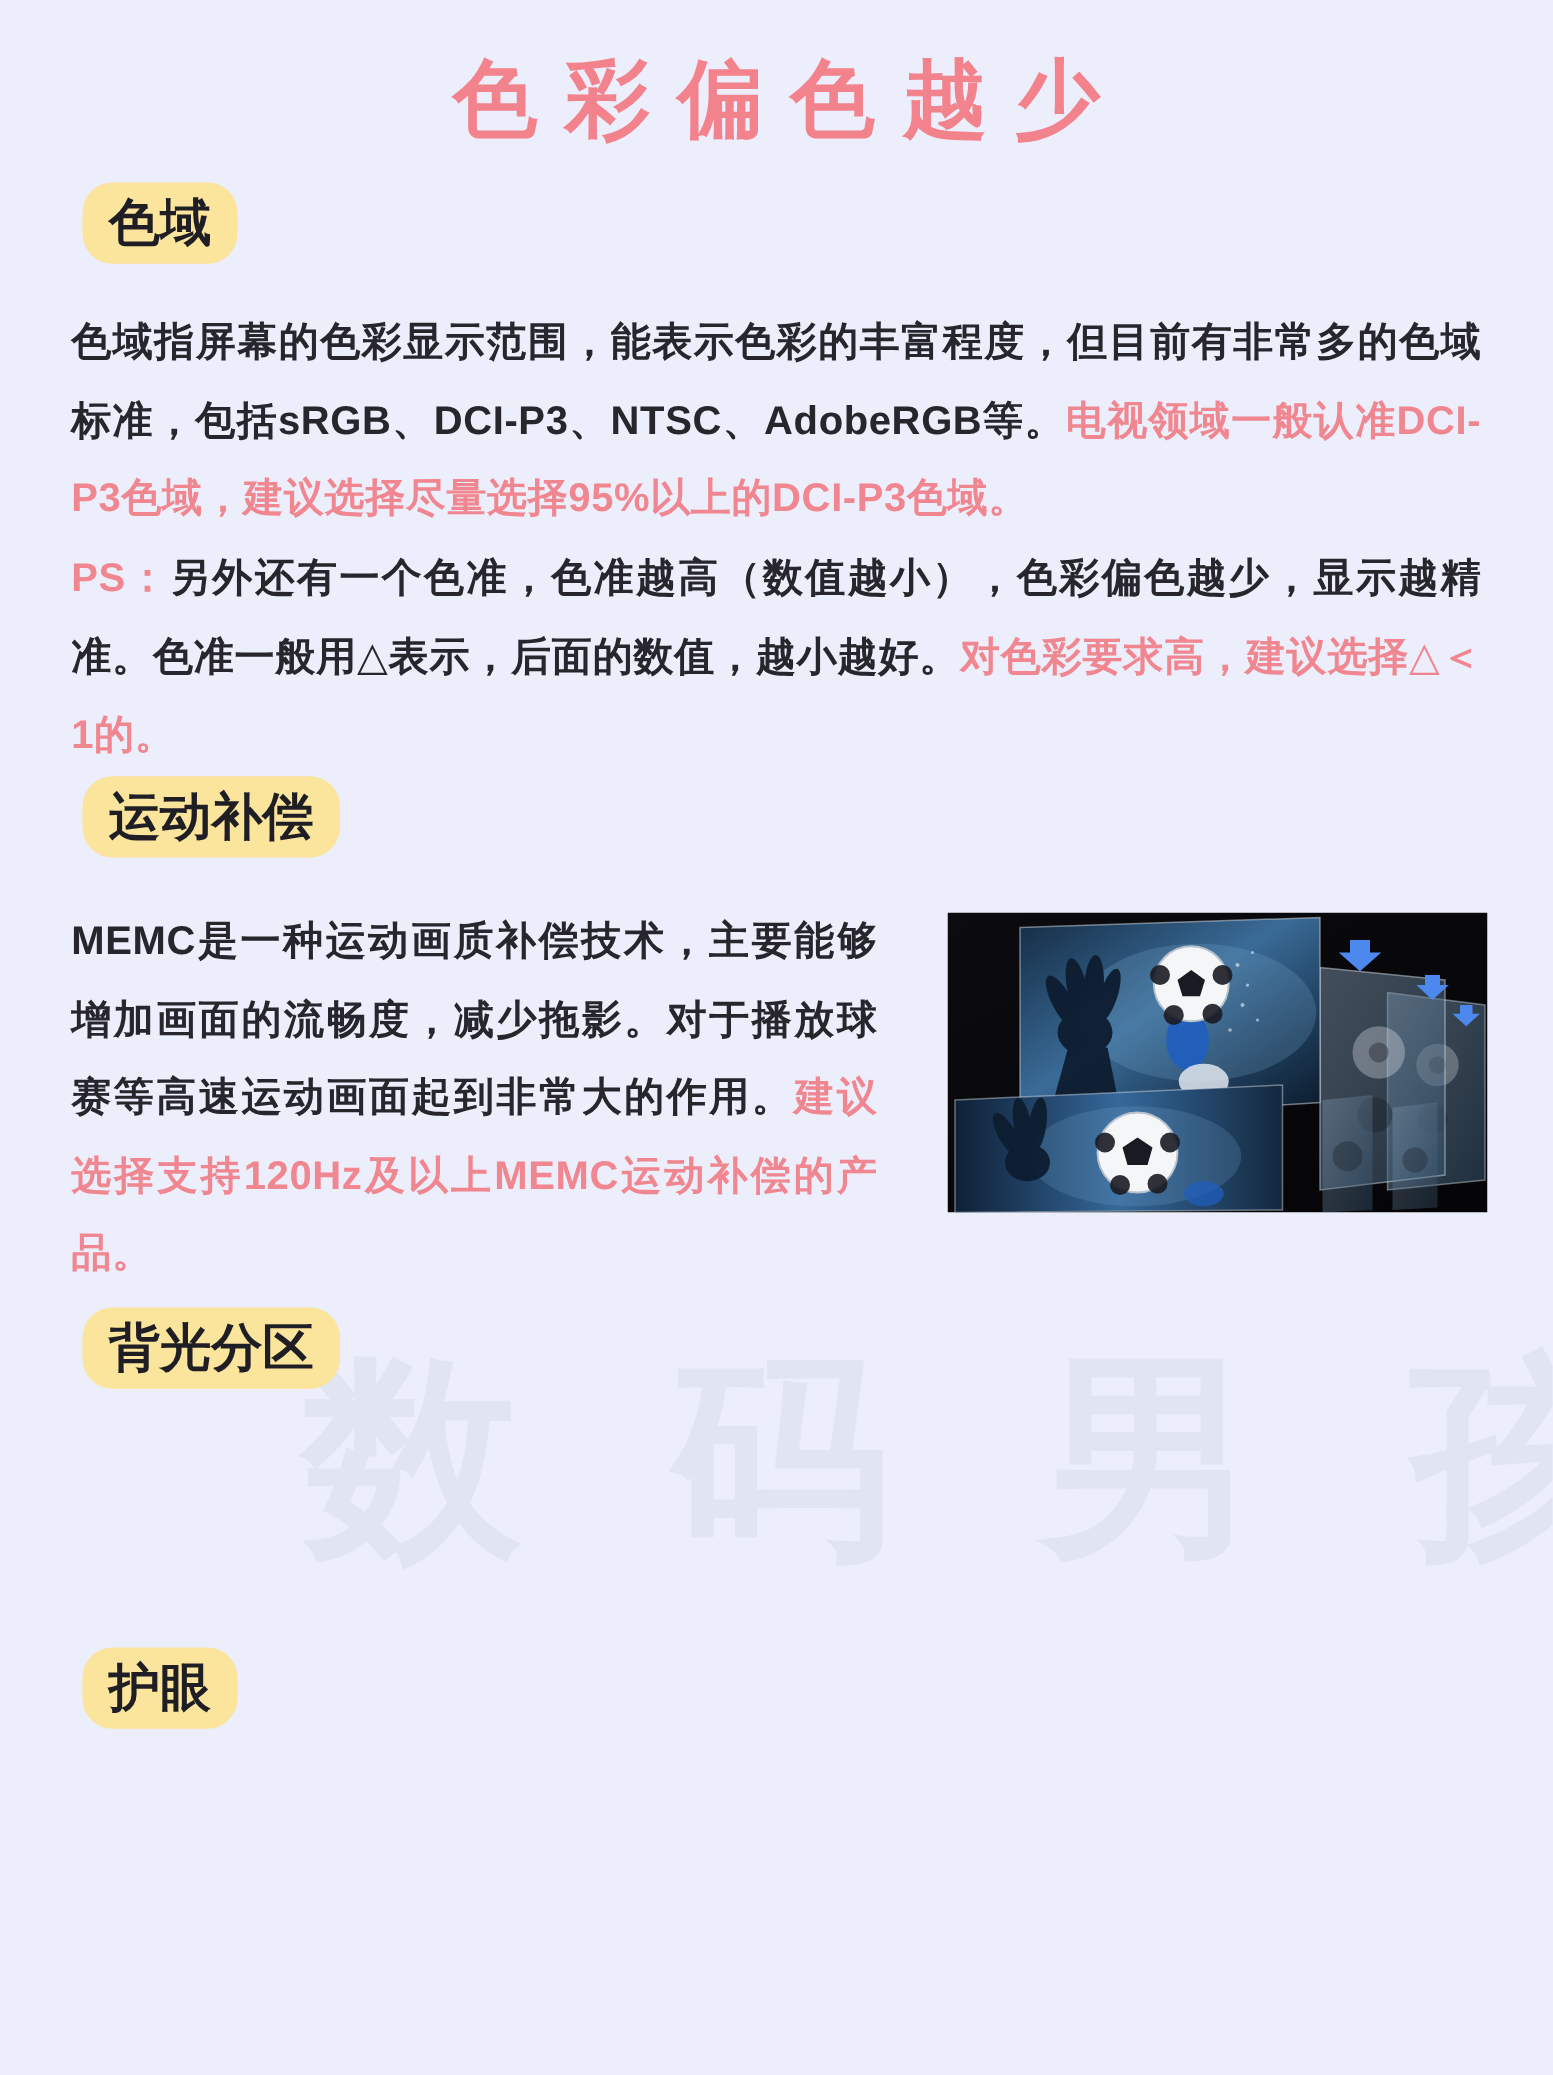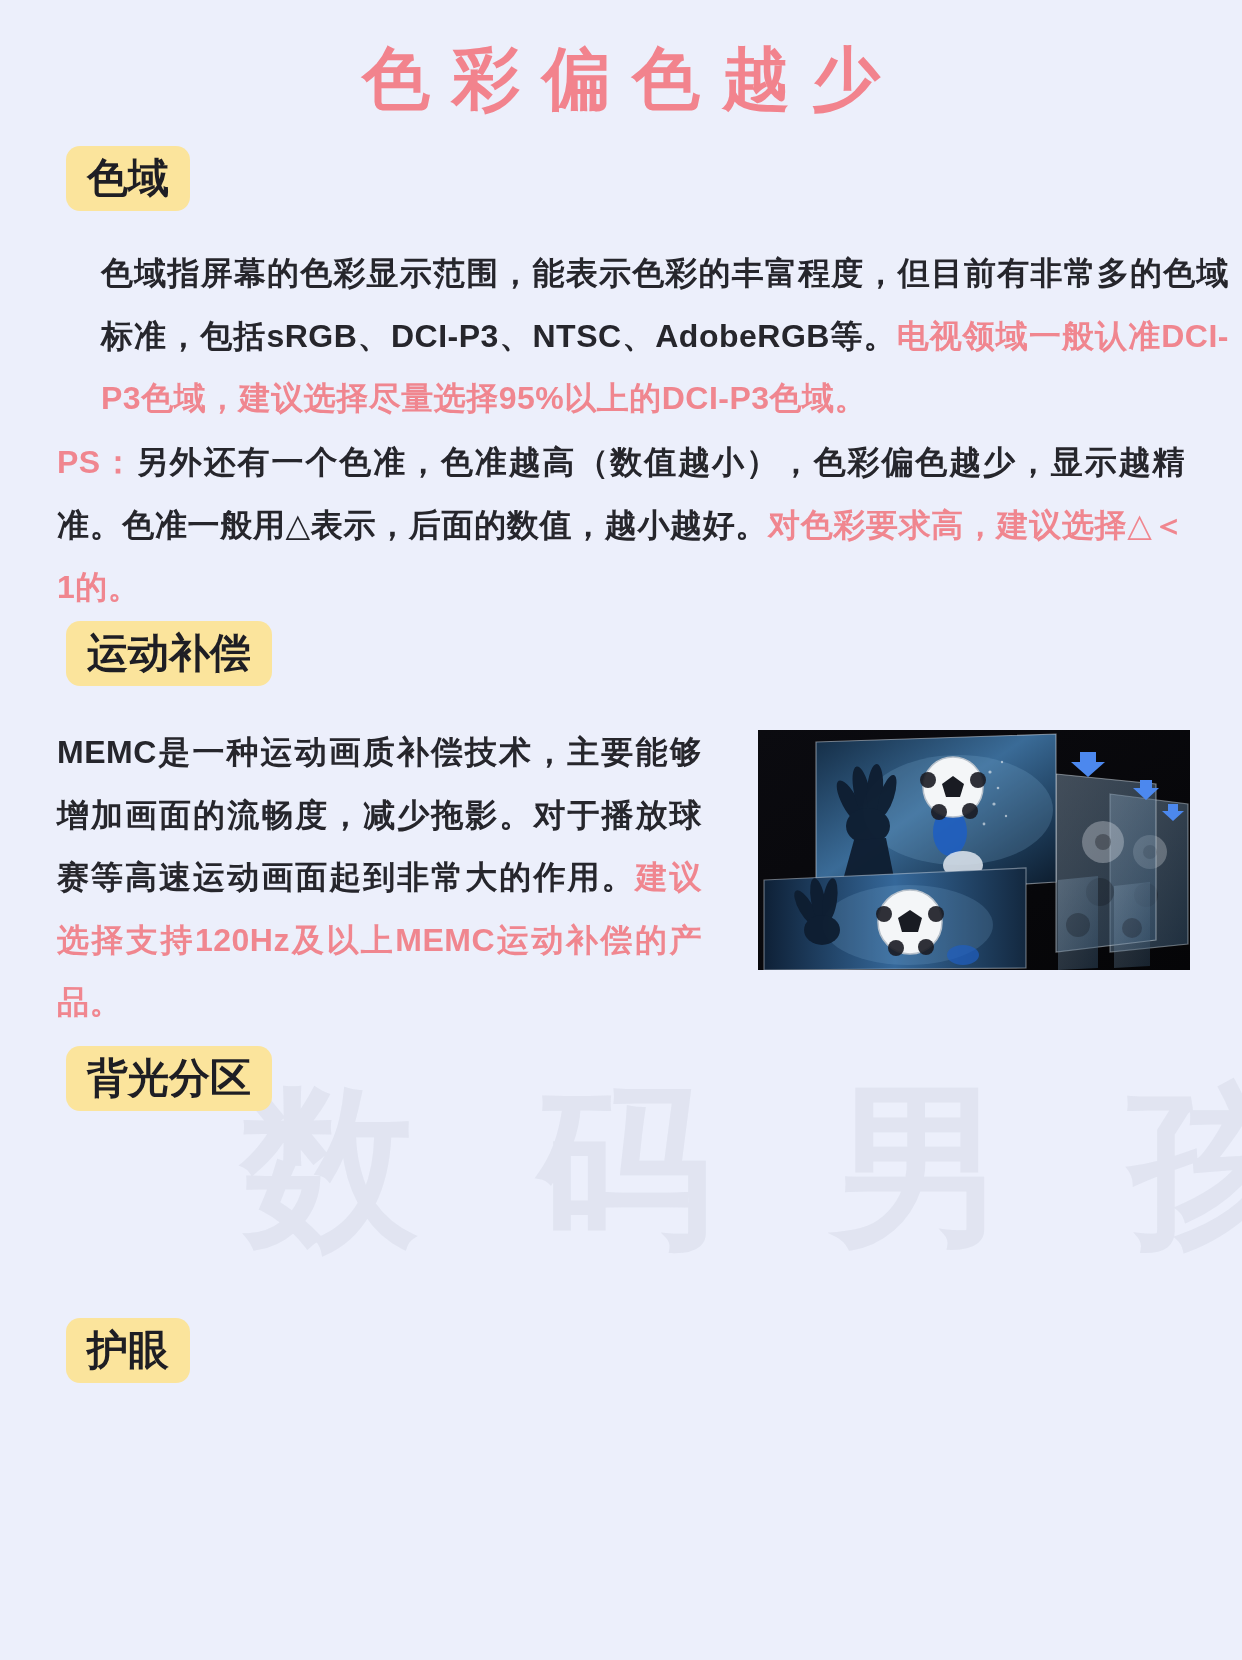--- a/index.html
+++ b/index.html
@@ -17,21 +17,21 @@
     text-align:center;
     font-size:68px;font-weight:900;
     color:#F2838D;
     letter-spacing:22px;
     text-indent:22px;
   }
 
   .badge{
     position:absolute;
     background:#FBE49C;
-    border-radius:14px;
+    border-radius:24px;
     padding:7px 21px;
     font-size:41px;font-weight:800;
     color:#1E1E24;
     line-height:1.25;
   }
 
   .para{
     position:absolute;
     font-size:32px;
     line-height:62.5px;
@@ -74,21 +74,21 @@
 <div class="canvas">
 
   <div class="watermark">数码男孩</div>
 
   <div class="page-title">色彩偏色越少</div>
 
   <div class="badge" style="left:66px;top:146px;">
     <span>色域</span>
   </div>
 
-  <div class="para" style="left:57px;top:242px;width:1128px;margin-left:44px;">
+  <div class="para" style="left:57px;top:242px;width:1128px;">
     <span class="t-black">色域指屏幕的色彩显示范围，能表示色彩的丰富程度，但目前有非常多的色域标准，包括sRGB、DCI-P3、NTSC、AdobeRGB等。</span><span class="t-pink">电视领域一般认准DCI-P3色域，建议选择尽量选择95%以上的DCI-P3色域。</span>
   </div>
 
   <div class="para" style="left:57px;top:431px;width:1128px;">
     <span class="t-pink">PS：</span><span class="t-black">另外还有一个色准，色准越高（数值越小），色彩偏色越少，显示越精准。色准一般用△表示，后面的数值，越小越好。</span><span class="t-pink">对色彩要求高，建议选择△＜1的。</span>
   </div>
 
   <div class="badge" style="left:66px;top:621px;">
     <span>运动补偿</span>
   </div>

